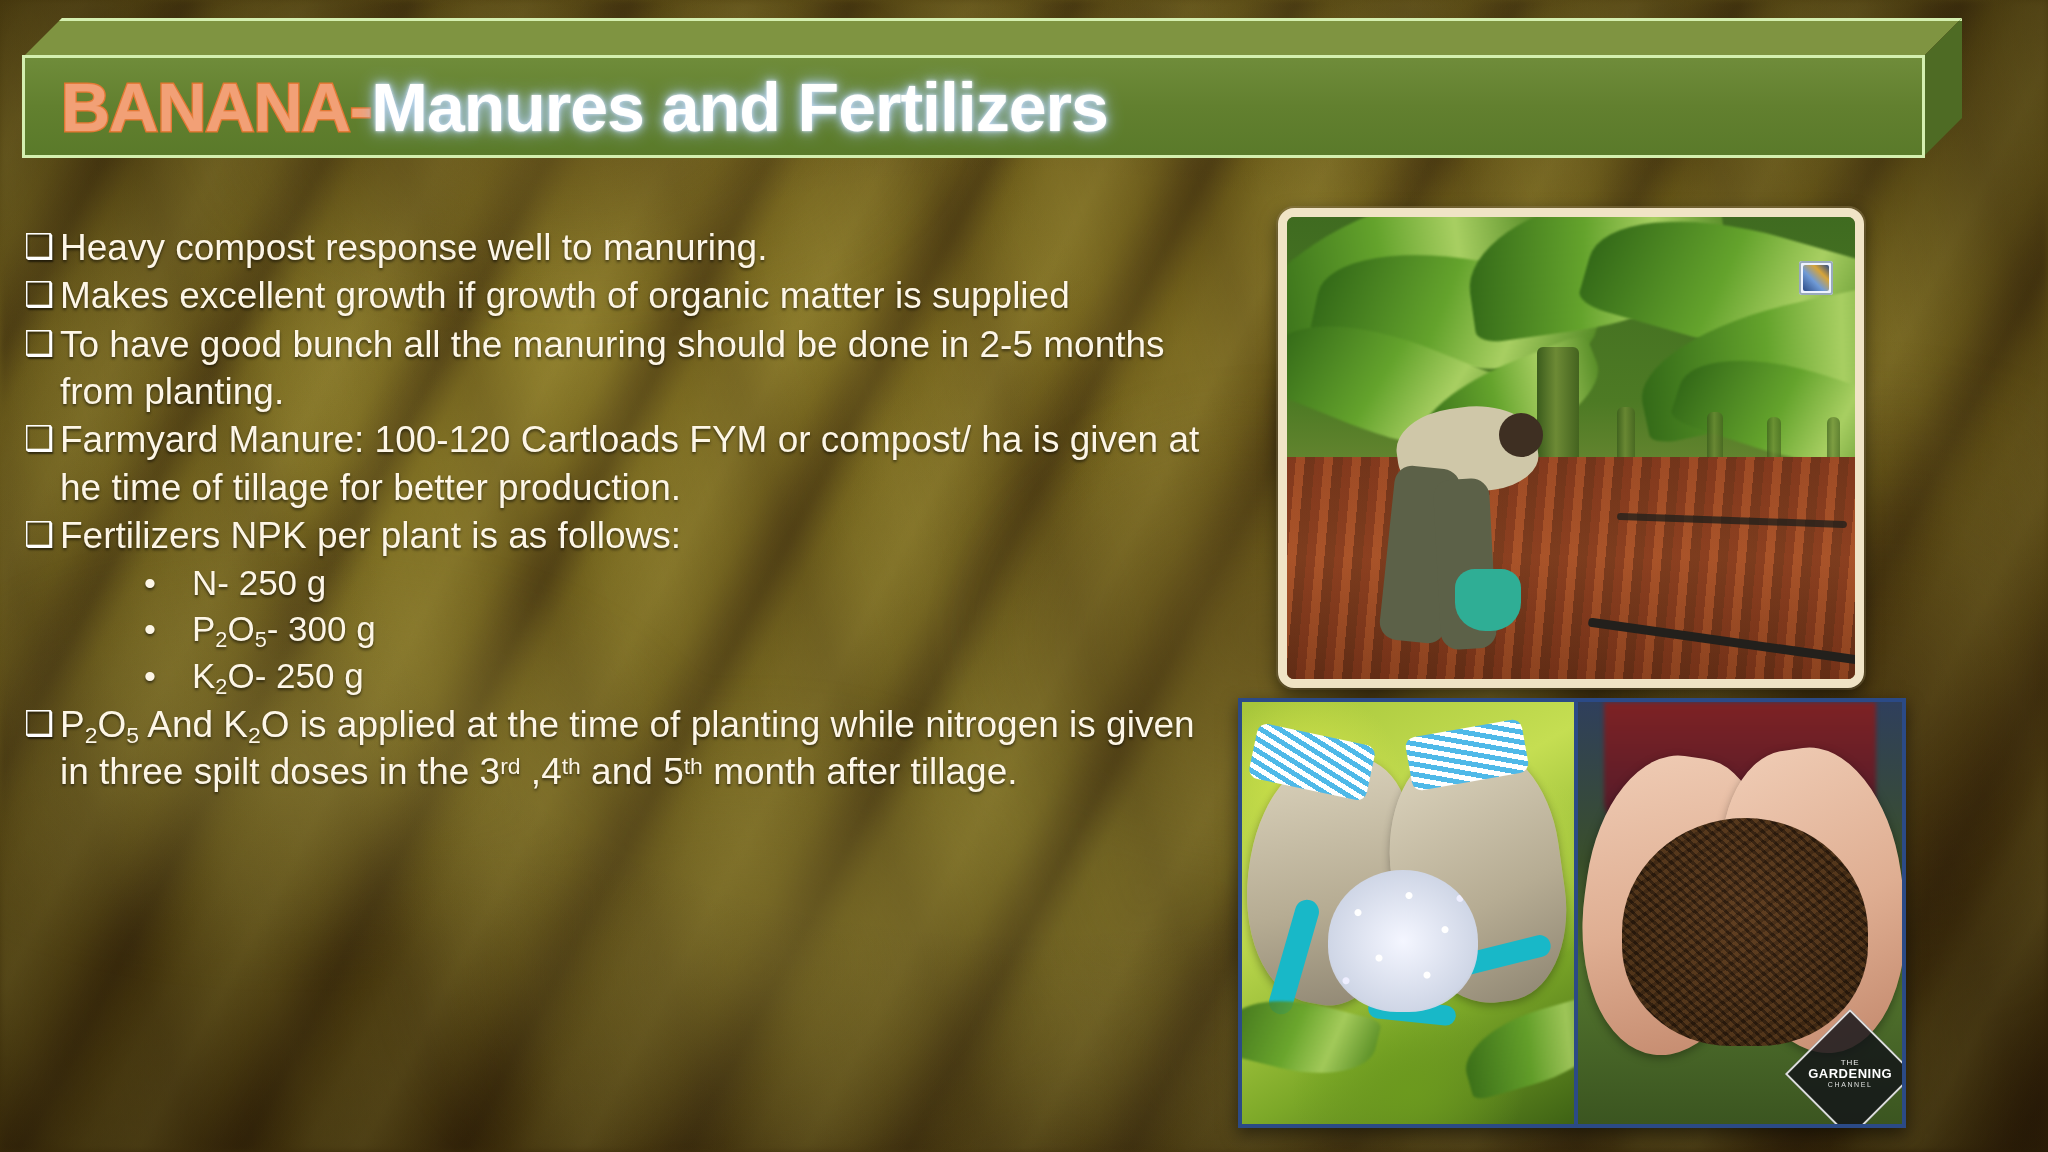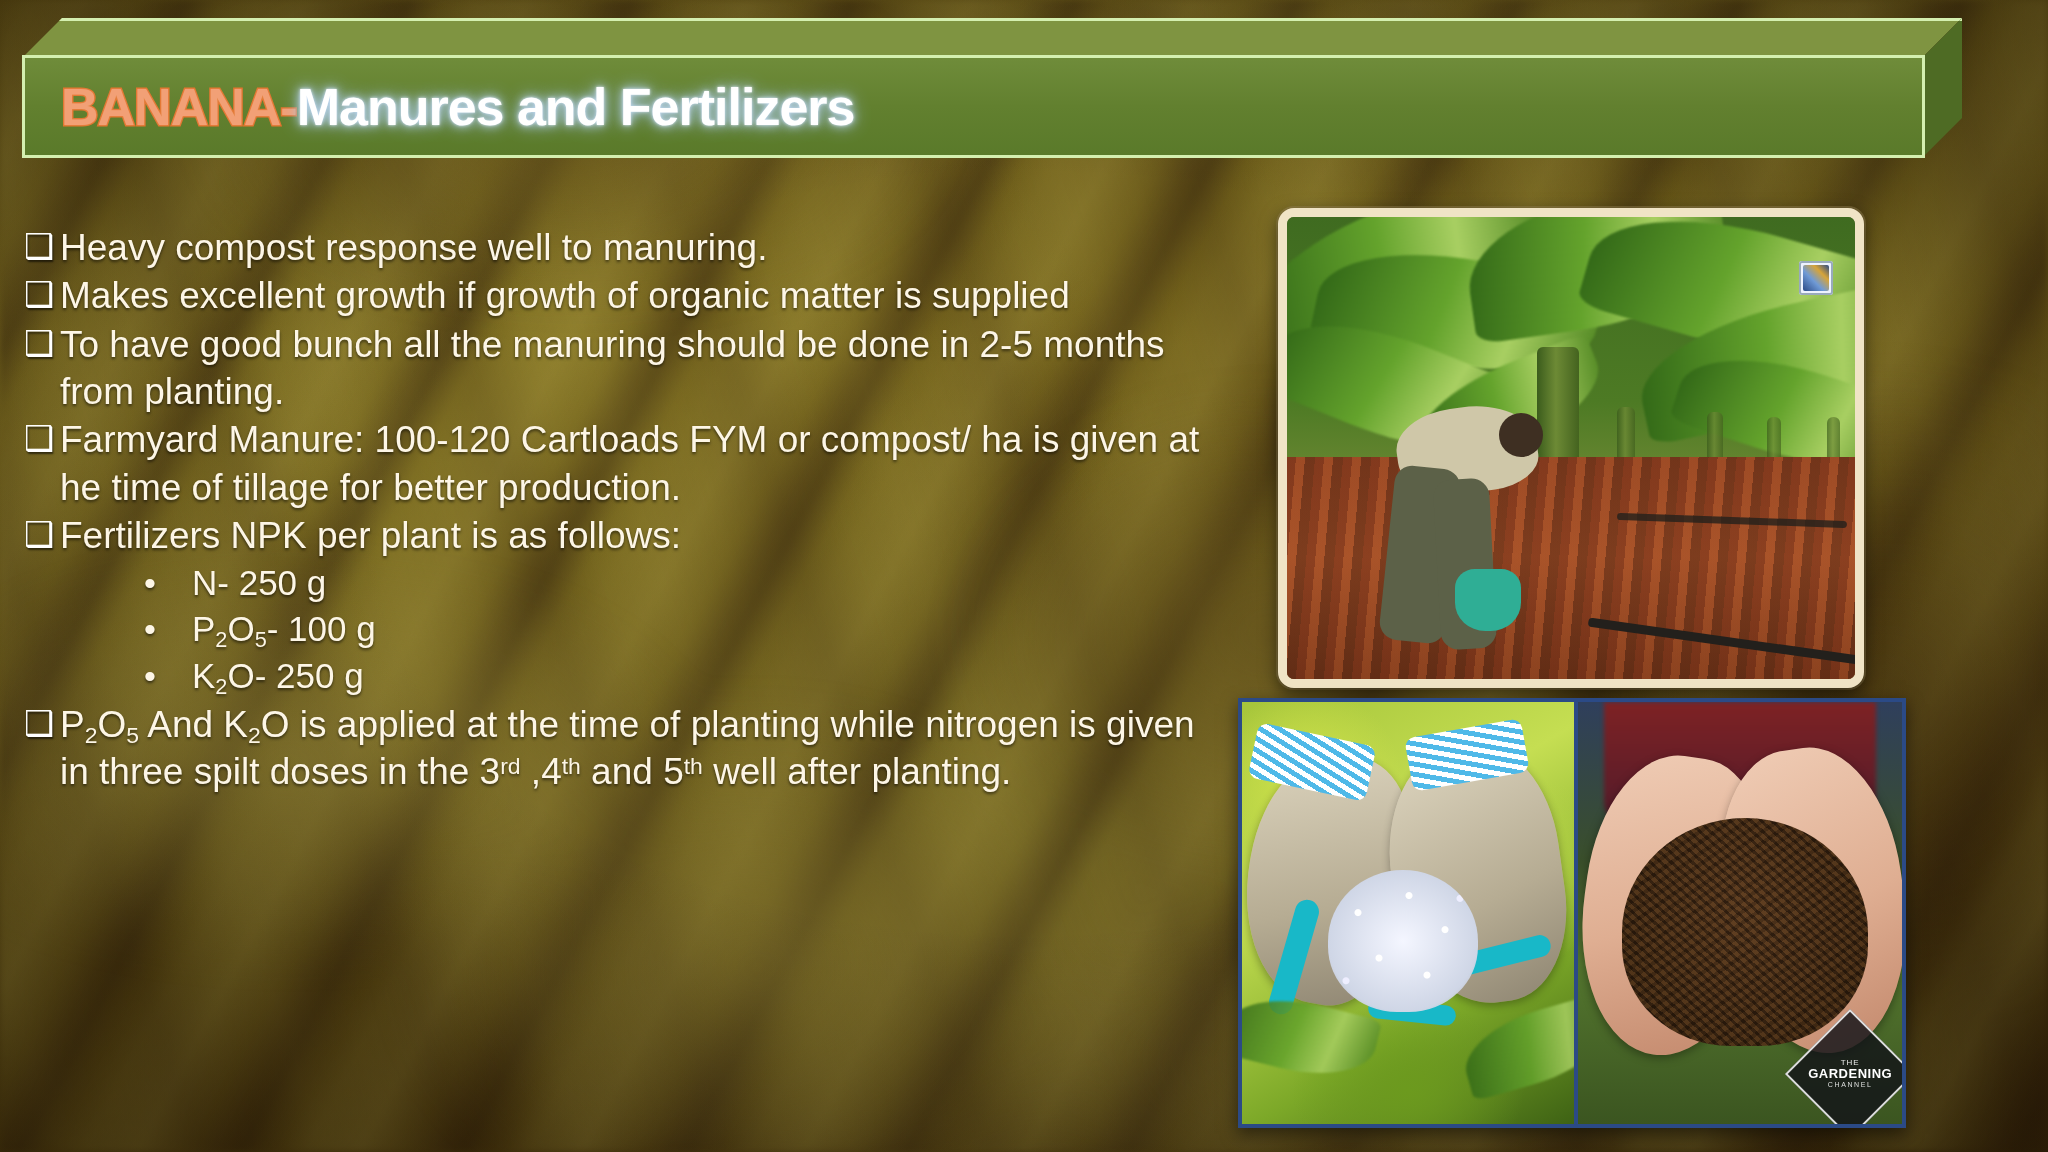--- a/index.html
+++ b/index.html
@@ -75,21 +75,21 @@
     clip-path:polygon(40px 0, 40px 100px, 0px 140px, 0px 40px);
   }
   .box-front{
     position:absolute;left:0;top:37px;width:1903px;height:103px;
     background:linear-gradient(180deg,#6f8c3a 0%,#62802f 50%,#5a7a2a 100%);
     border:3px solid #d4efb0;
     display:flex;align-items:center;
   }
   .title-text{
     margin-left:36px;white-space:nowrap;
-    font-size:52px;font-weight:bold;letter-spacing:-1px;line-height:1;
+    font-size:68px;font-weight:bold;letter-spacing:-1px;line-height:1;
   }
   .t-banana{
     color:#f2a076;
     -webkit-text-stroke:3px #e2732c;
     paint-order:stroke fill;
     text-shadow:0 0 2px rgba(255,255,255,.25);
   }
   .t-rest{
     color:#ffffff;
     text-shadow:0 0 10px #bcd6f2,0 0 18px #9dc2ea,0 0 3px #ffffff;
@@ -239,31 +239,31 @@
       <span class="btext">Fertilizers  NPK per plant is as follows:</span>
     </div>
 
     <div class="sub">
       <span class="dot">•</span>
       <span><span>N</span><span>- 250 g</span></span>
     </div>
 
     <div class="sub">
       <span class="dot">•</span>
-      <span><span>P</span><sub>2</sub><span>O</span><sub>5</sub><span>- 100 g</span></span>
+      <span><span>P</span><sub>2</sub><span>O</span><sub>5</sub><span>- 300 g</span></span>
     </div>
 
     <div class="sub">
       <span class="dot">•</span>
       <span><span>K</span><sub>2</sub><span>O</span><span>- 250 g</span></span>
     </div>
 
     <div class="bullet">
       <span class="marker">❑</span>
-      <span class="btext"><span>P</span><sub>2</sub><span>O</span><sub>5</sub><span> And </span><span>K</span><sub>2</sub><span>O</span><span> is applied at the time of planting while nitrogen is given in three spilt doses in the </span><span>3</span><sup>rd</sup><span> ,</span><span>4</span><sup>th</sup><span> and </span><span>5</span><sup>th</sup><span> well after planting.</span></span>
+      <span class="btext"><span>P</span><sub>2</sub><span>O</span><sub>5</sub><span> And </span><span>K</span><sub>2</sub><span>O</span><span> is applied at the time of planting while nitrogen is given in three spilt doses in the </span><span>3</span><sup>rd</sup><span> ,</span><span>4</span><sup>th</sup><span> and </span><span>5</span><sup>th</sup><span> month after tillage.</span></span>
     </div>
   </div>
 
   <div class="photo-top">
     <div class="plant-sky"></div>
 
     <div class="leaf" style="left:-40px;top:-10px;width:300px;height:120px;transform:rotate(-18deg);"></div>
     <div class="leaf" style="left:30px;top:40px;width:280px;height:110px;transform:rotate(12deg);"></div>
     <div class="leaf" style="left:180px;top:-20px;width:260px;height:130px;transform:rotate(-8deg);"></div>
     <div class="leaf" style="left:300px;top:10px;width:300px;height:120px;transform:rotate(16deg);"></div>

